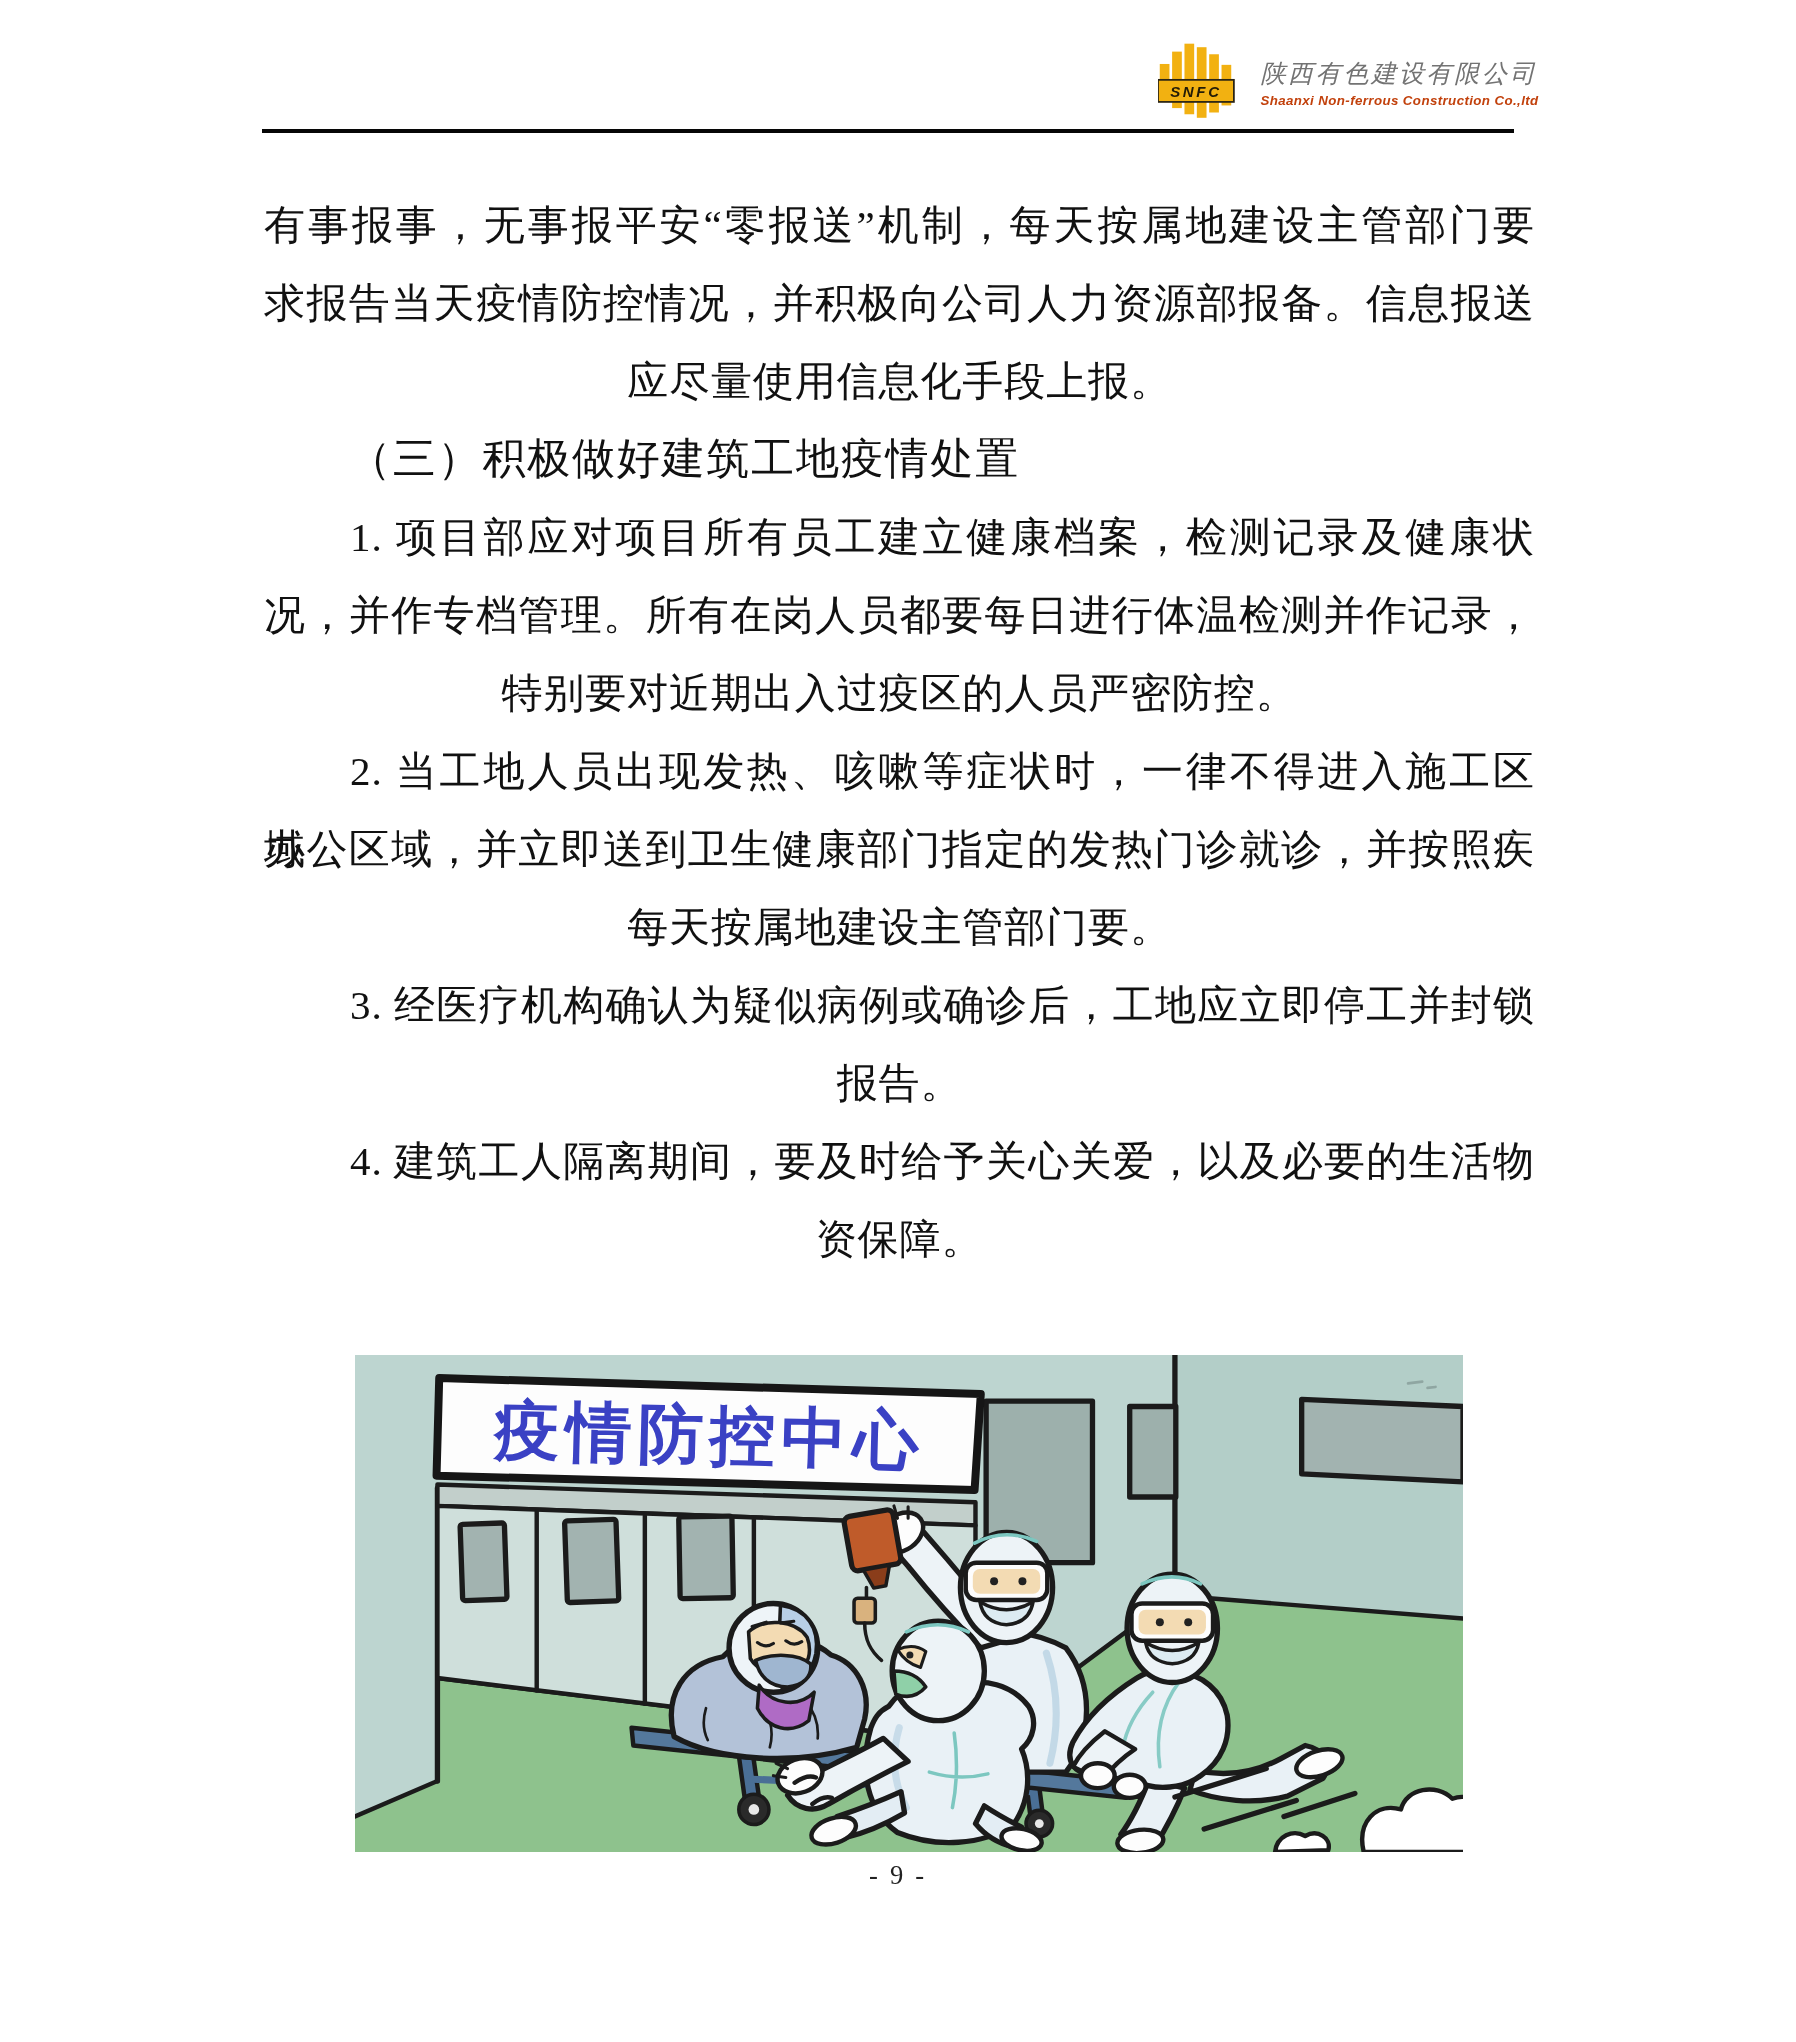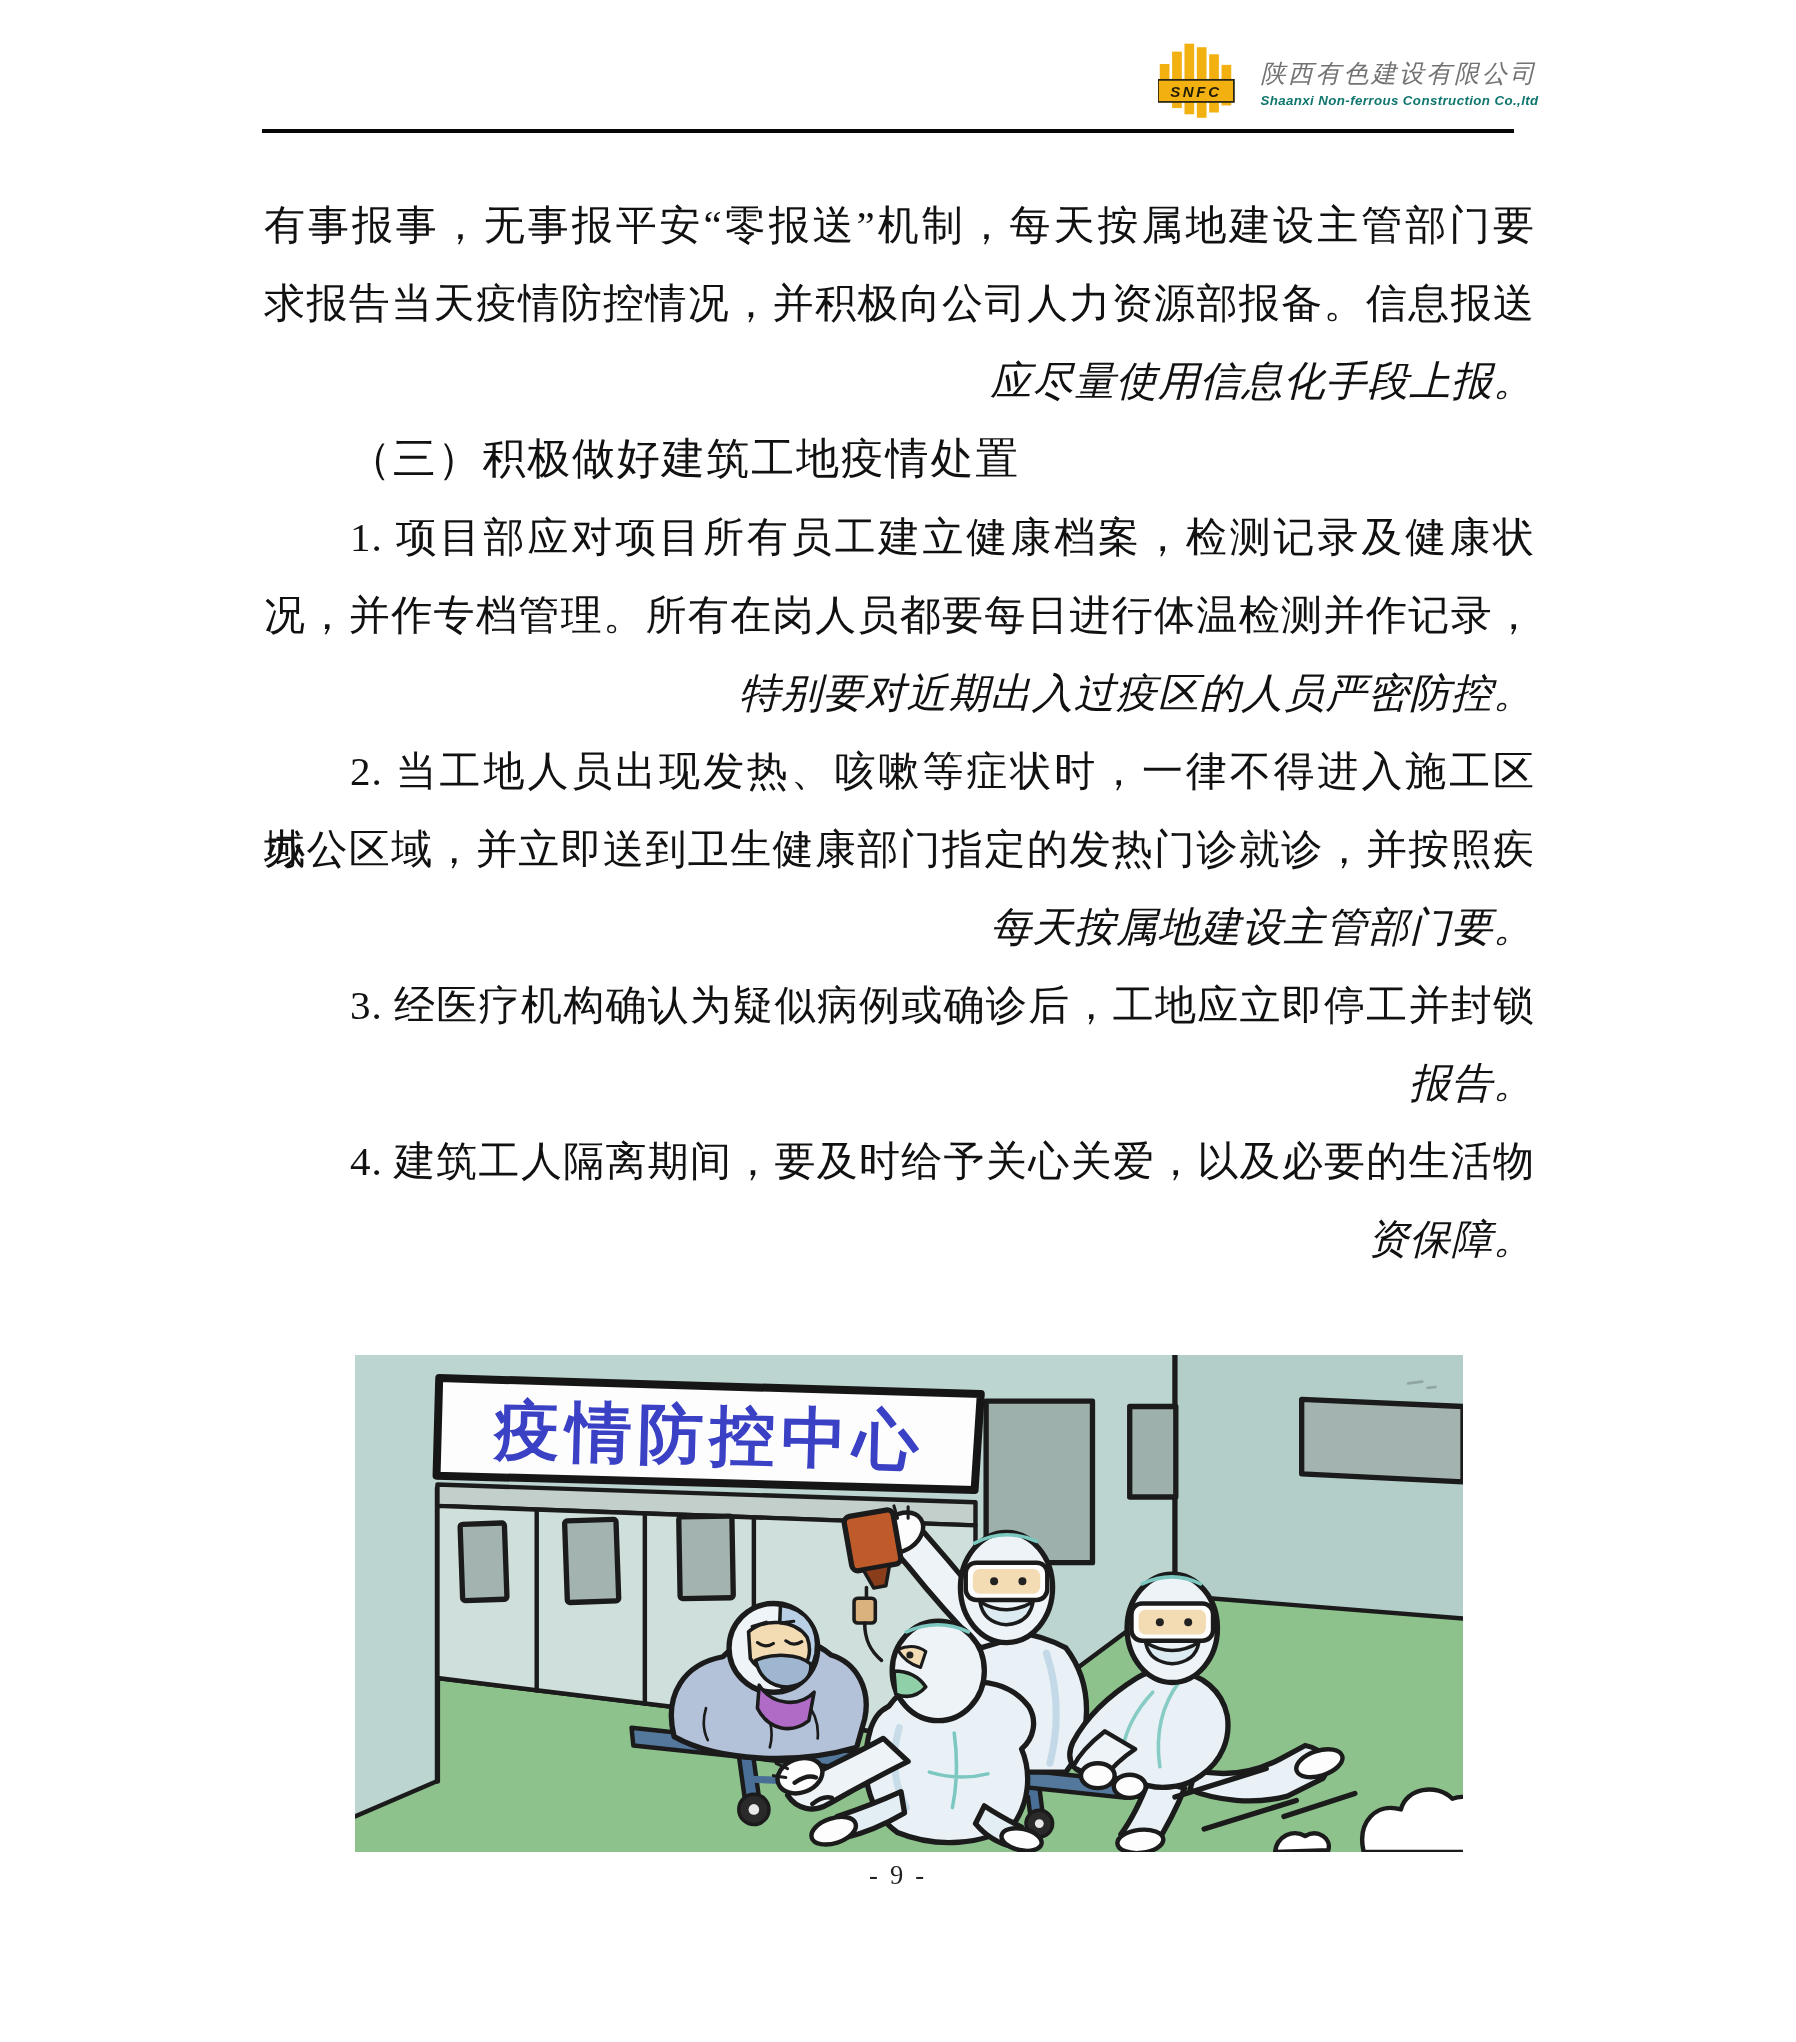--- a/index.html
+++ b/index.html
@@ -5,32 +5,32 @@
   html,body{margin:0;padding:0;}
   body{
     width:1796px;height:2043px;position:relative;background:#ffffff;
     font-family:"Liberation Serif", serif;color:#111;overflow:hidden;
   }
   
   .logo{position:absolute;left:1158px;top:41px;display:flex;align-items:center;font-style:italic;}
   .logo-mark{width:90px;height:83px;flex:0 0 auto;}
   .company-names{margin-left:12.4px;}
   .company-cn{font-size:25px;color:#737373;letter-spacing:2.7px;font-family:"Liberation Sans",sans-serif;}
-  .company-en{font-size:13.3px;color:#0f766e;margin-top:2.7px;letter-spacing:0.4px;font-family:"Liberation Sans",sans-serif;font-weight:bold;}
+  .company-en{font-size:13.3px;color:#c2410c;margin-top:2.7px;letter-spacing:0.4px;font-family:"Liberation Sans",sans-serif;font-weight:bold;}
   .header-rule{position:absolute;left:262px;top:129px;width:1252px;height:4.4px;background:#060606;}
   
   .content{position:absolute;left:264px;top:186px;width:1271px;}
   .line{
     height:78px;line-height:78px;font-size:41px;letter-spacing:0.9px;
     white-space:normal;
   }
   .line.fill{text-align:justify;text-align-last:justify;-moz-text-align-last:justify;text-justify:inter-character;}
   .line.indent-fill{text-align:justify;text-align-last:justify;-moz-text-align-last:justify;text-justify:inter-character;text-indent:86px;}
   .line.heading{font-weight:400;font-size:43px;text-indent:84px;letter-spacing:1.8px;}
-  .line.plain{text-align:right;font-style:italic;}
+  .line.plain{text-align:center;}
   
   .illustration{position:absolute;left:355px;top:1355px;width:1108px;height:497px;margin:0;}
   .illustration svg{display:block;width:100%;height:100%;}
   
   .pagenum{position:absolute;left:0;top:1860px;width:100%;text-align:center;
     font-size:26.6px;letter-spacing:2.7px;color:#222;}
 </style>
 </head>
 <body>
 

